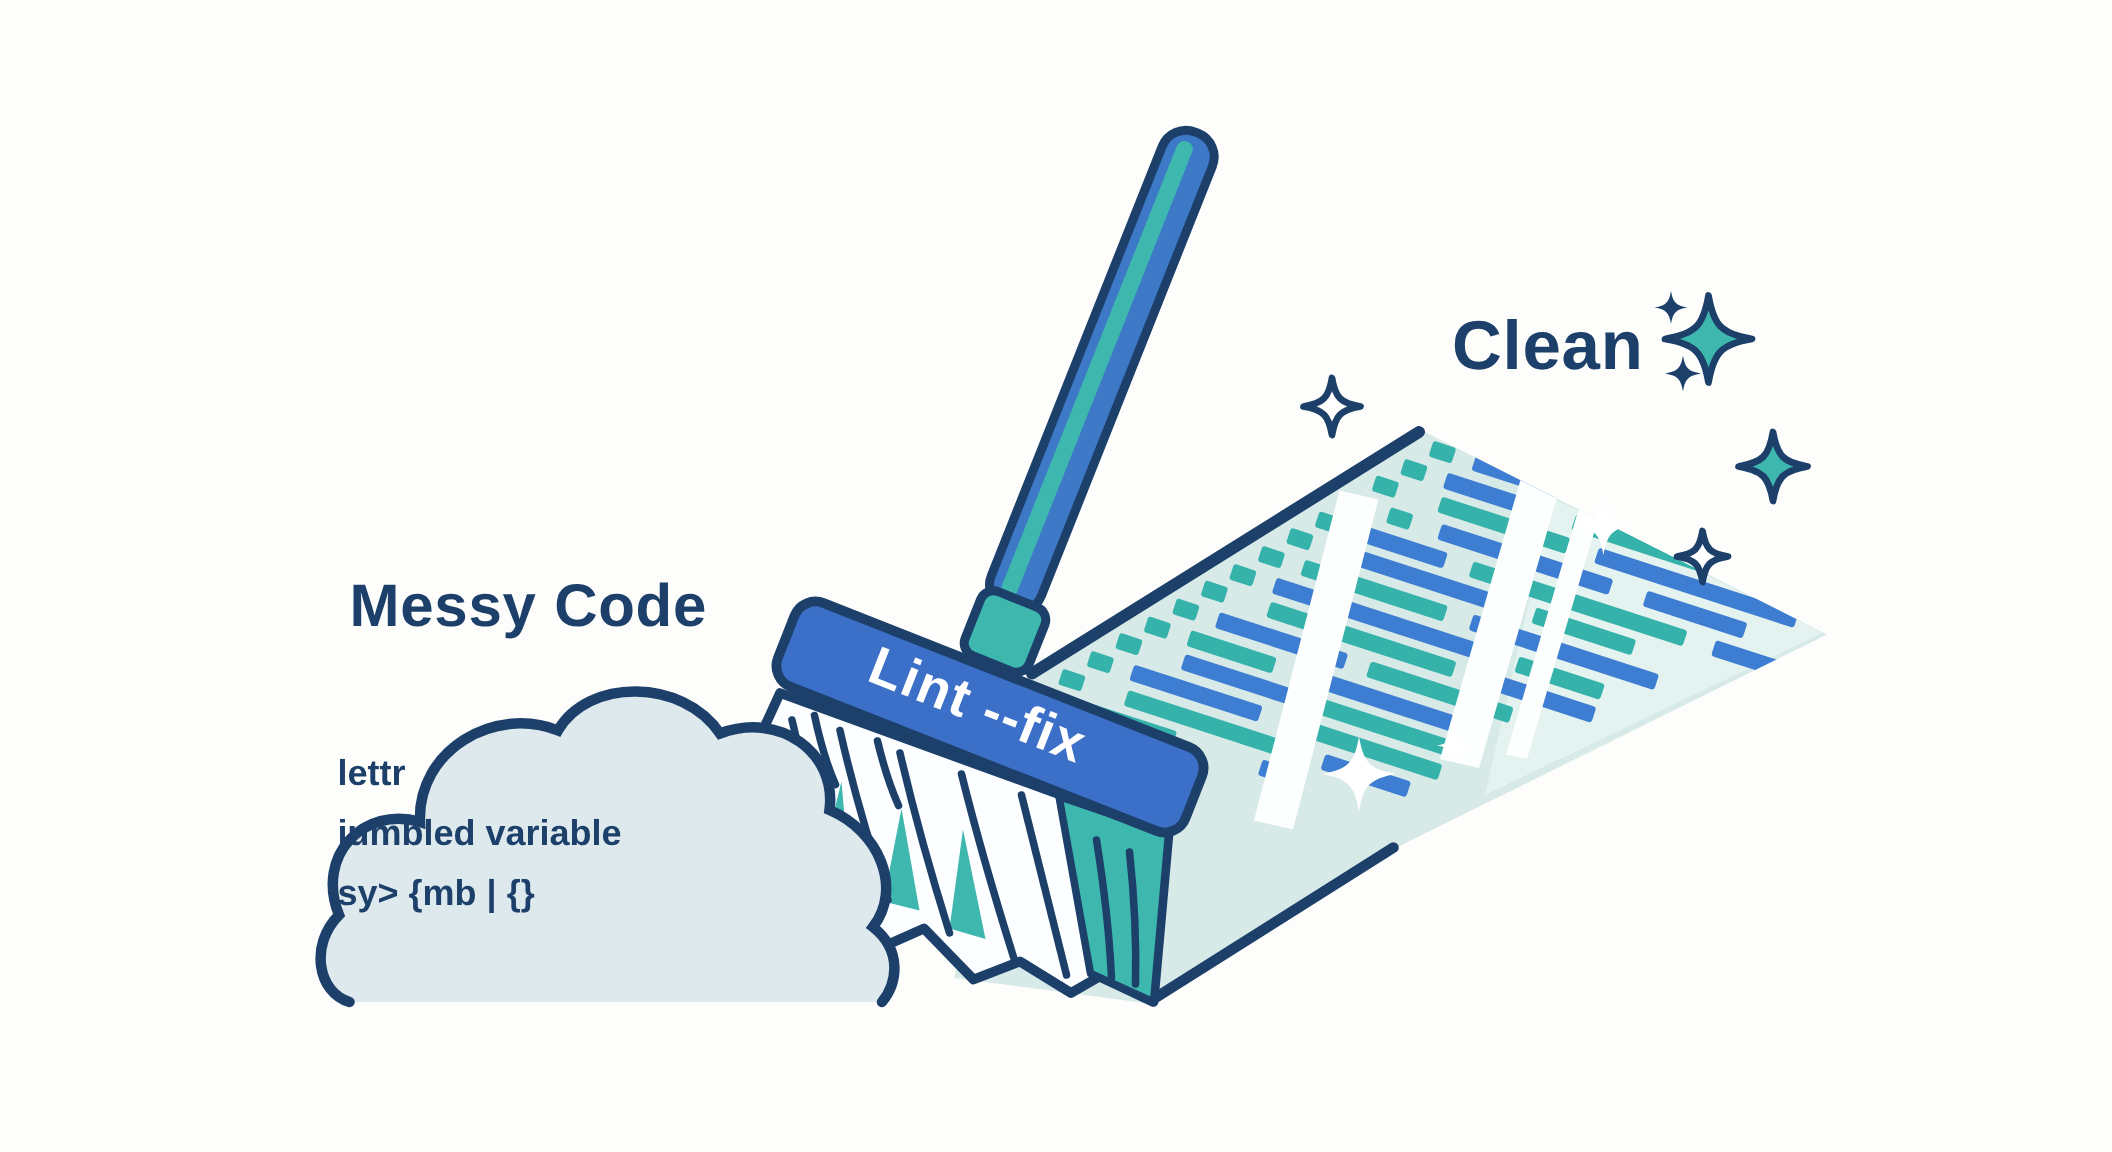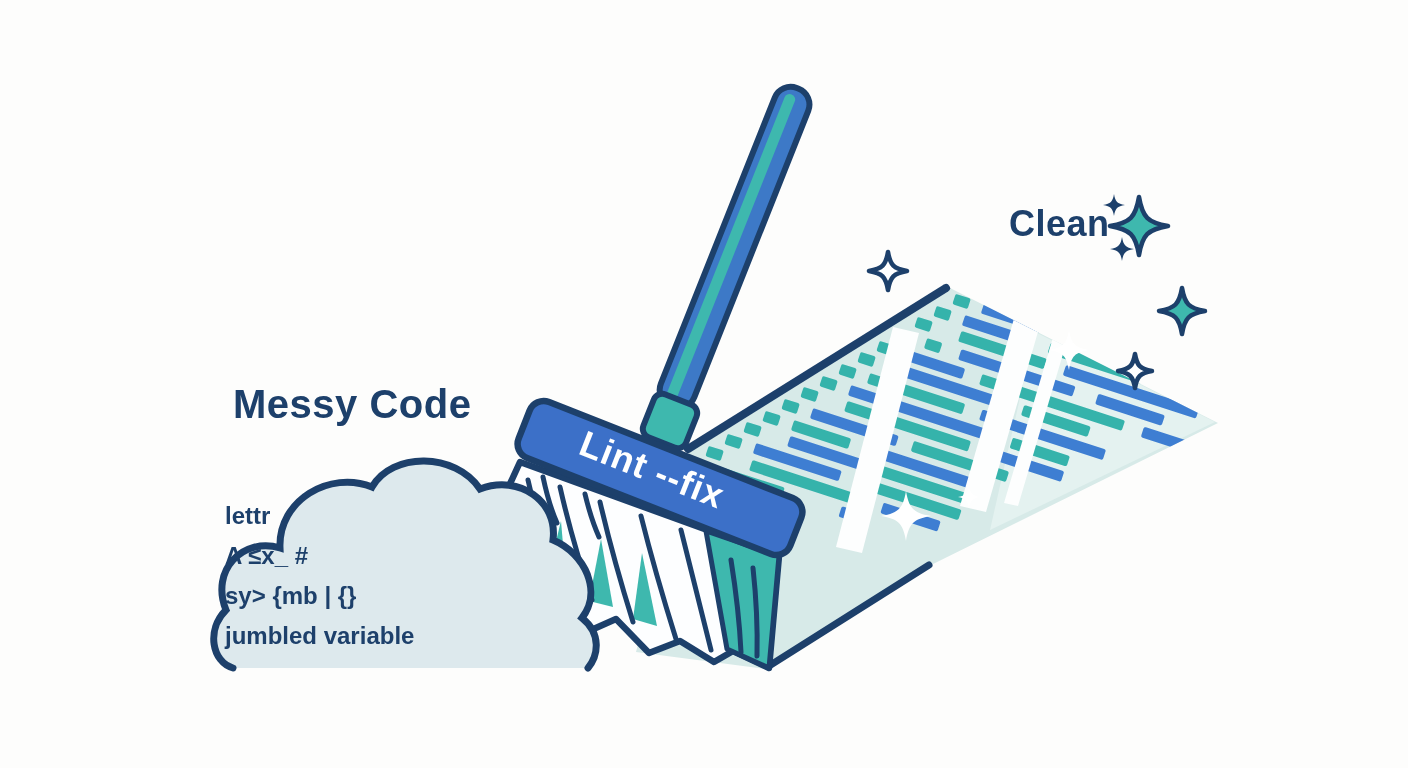--- a/index.html
+++ b/index.html
@@ -6,21 +6,21 @@
   #stage{
     position:relative;width:1408px;height:768px;overflow:hidden;
     background:#fdfdfc;font-family:"Liberation Sans",sans-serif;
   }
   #artwork{position:absolute;left:0;top:0;}
   .label{
     position:absolute;font-weight:700;color:#1d406b;white-space:nowrap;
     -webkit-font-smoothing:antialiased;
   }
   #messy-label{left:233px;top:382px;font-size:40px;letter-spacing:.5px;}
-  #clean-label{left:1009px;top:203px;font-size:36px;letter-spacing:.5px;}
+  #clean-label{left:968px;top:203px;font-size:46px;letter-spacing:.5px;}
   #lint-label{
     left:652px;top:470px;font-size:36px;color:#ffffff;letter-spacing:1px;
     transform:translate(-50%,-50%) rotate(21.5deg);
   }
   #cloud-text{
     position:absolute;left:225px;top:496px;width:368px;text-align:left;
     font-weight:700;color:#1d406b;font-size:24px;line-height:40px;
   }
   #cloud-text .cline{white-space:nowrap;}
 </style>
@@ -196,18 +196,17 @@
         <path d="M 0 -1 C 0.12 -0.3 0.3 -0.12 1 0 C 0.3 0.12 0.12 0.3 0 1 C -0.12 0.3 -0.3 0.12 -1 0 C -0.3 -0.12 -0.12 -0.3 0 -1 Z" transform="translate(1069 350) scale(20)" fill="#ffffff"></path>
       </g>
   </svg>
 
   <div class="label" id="messy-label">Messy Code</div>
   <div class="label" id="clean-label">Clean</div>
   <div class="label" id="lint-label">Lint --fix</div>
 
   <div id="cloud-text">
     <div class="cline">lettr</div>
-    <div class="cline">A ≤x_ #</div>
+    <div class="cline">jumbled variable</div>
     <div class="cline">sy&gt; {mb | {}</div>
-    <div class="cline">jumbled variable</div>
   </div>
 
 </div>
 
 </body></html>

